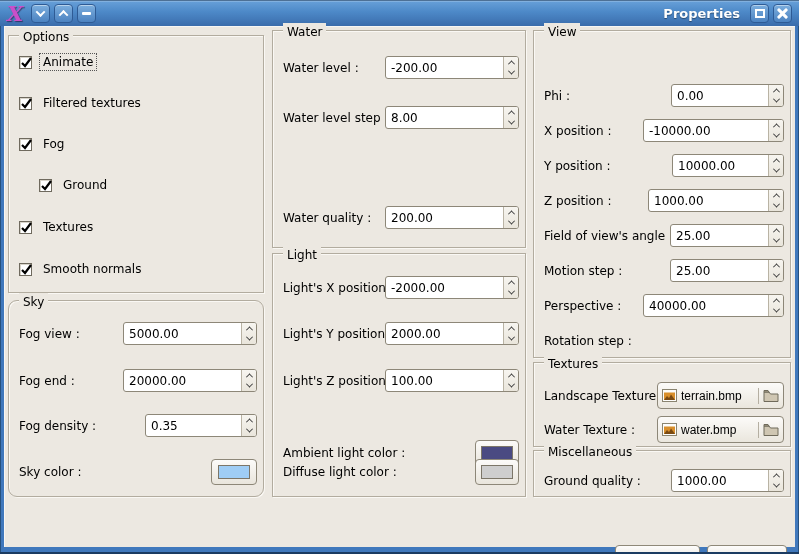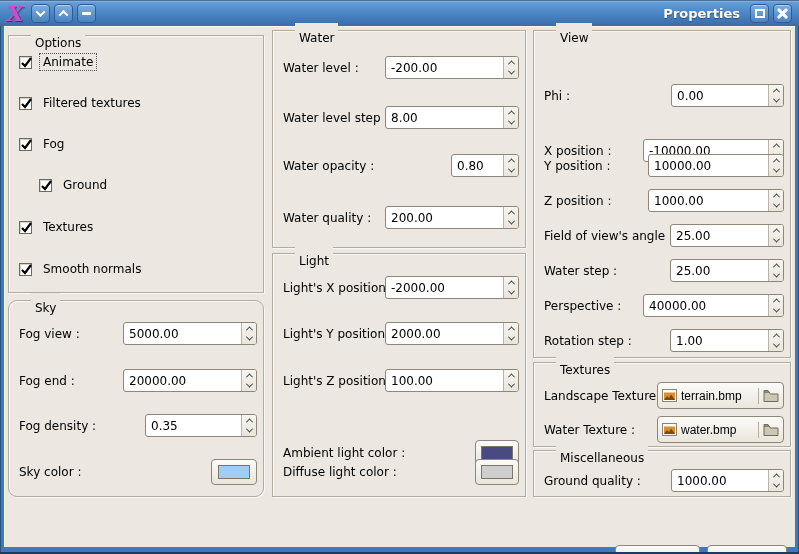--- a/index.html
+++ b/index.html
@@ -54,22 +54,22 @@
   
   .content {
     position:absolute; left:4px; right:4px; top:26px; bottom:7px;
     background:#ece8e1; box-shadow: inset 1px 1px 0 rgba(255,255,255,.6);
   }
   .group {
     position:absolute; border:1px solid #b2ac9f;
     box-shadow: inset 1px 1px 0 #faf8f4, 1px 1px 0 #faf8f4;
   }
   .gtitle {
-    position:absolute; top:-8px; left:22px; background:#ece8e1;
-    padding:8px 4px; line-height:15px; white-space:nowrap;
+    position:absolute; top:-8px; left:10px; background:#ece8e1;
+    padding:2px 4px; line-height:15px; white-space:nowrap;
   }
   .row { position:absolute; left:10px; right:6px; height:23px; }
   .lbl { position:absolute; left:0; top:50%; transform:translateY(-50%); white-space:nowrap; }
 
   
   .cbrow { position:absolute; left:10px; right:6px; height:20px; display:flex; align-items:center; gap:8px; }
   .cb {
     width:13px; height:13px; background:#fff; border:1px solid #6f6a5e;
     box-shadow: inset 1px 1px 0 #d8d4ca; position:relative; flex:none;
   }
@@ -288,34 +288,20 @@
           <span class="spin-btns">
               <span class="sb up">
                 <i></i>
               </span>
               <span class="sb dn">
                 <i></i>
               </span>
             </span>
         </span>
       </div>
-      <div class="row" style="top:123px;">
-        <span class="lbl">Water opacity :</span>
-        <span class="spin" style="width:68px;">
-          <input value="0.80" style="">
-          <span class="spin-btns">
-              <span class="sb up">
-                <i></i>
-              </span>
-              <span class="sb dn">
-                <i></i>
-              </span>
-            </span>
-        </span>
-      </div>
       <div class="row" style="top:175px;">
         <span class="lbl">Water quality :</span>
         <span class="spin" style="width:134px;">
           <input value="200.00" style="">
           <span class="spin-btns">
               <span class="sb up">
                 <i></i>
               </span>
               <span class="sb dn">
                 <i></i>
@@ -394,37 +380,37 @@
           <span class="spin-btns">
               <span class="sb up">
                 <i></i>
               </span>
               <span class="sb dn">
                 <i></i>
               </span>
             </span>
         </span>
       </div>
-      <div class="row" style="top:88px;margin-top:20px;">
+      <div class="row" style="top:88px;">
         <span class="lbl">X position :</span>
         <span class="spin" style="width:141px;">
           <input value="-10000.00" style="">
           <span class="spin-btns">
               <span class="sb up">
                 <i></i>
               </span>
               <span class="sb dn">
                 <i></i>
               </span>
             </span>
         </span>
       </div>
       <div class="row" style="top:123px;">
         <span class="lbl">Y position :</span>
-        <span class="spin" style="width:136px;">
+        <span class="spin" style="width:112px;">
           <input value="10000.00" style="">
           <span class="spin-btns">
               <span class="sb up">
                 <i></i>
               </span>
               <span class="sb dn">
                 <i></i>
               </span>
             </span>
         </span>
@@ -451,21 +437,21 @@
               <span class="sb up">
                 <i></i>
               </span>
               <span class="sb dn">
                 <i></i>
               </span>
             </span>
         </span>
       </div>
       <div class="row" style="top:228px;">
-        <span class="lbl">Water step :</span>
+        <span class="lbl">Motion step :</span>
         <span class="spin" style="width:114px;">
           <input value="25.00" style="">
           <span class="spin-btns">
               <span class="sb up">
                 <i></i>
               </span>
               <span class="sb dn">
                 <i></i>
               </span>
             </span>
@@ -480,31 +466,20 @@
                 <i></i>
               </span>
               <span class="sb dn">
                 <i></i>
               </span>
             </span>
         </span>
       </div>
       <div class="row" style="top:298px;">
         <span class="lbl">Rotation step :</span>
-        <span class="spin" style="width:114px;">
-          <input value="1.00" style="">
-          <span class="spin-btns">
-              <span class="sb up">
-                <i></i>
-              </span>
-              <span class="sb dn">
-                <i></i>
-              </span>
-            </span>
-        </span>
       </div>
     </div>
 
     <div class="group" style="left:529px;top:336px;width:258px;height:85px;">
       <span class="gtitle">Textures</span>
 
       <div class="row" style="top:19px;height:27px;">
         <span class="lbl">Landscape Texture :</span>
         <button class="tex-btn">
           <svg width="15" height="13" viewBox="0 0 15 13">

